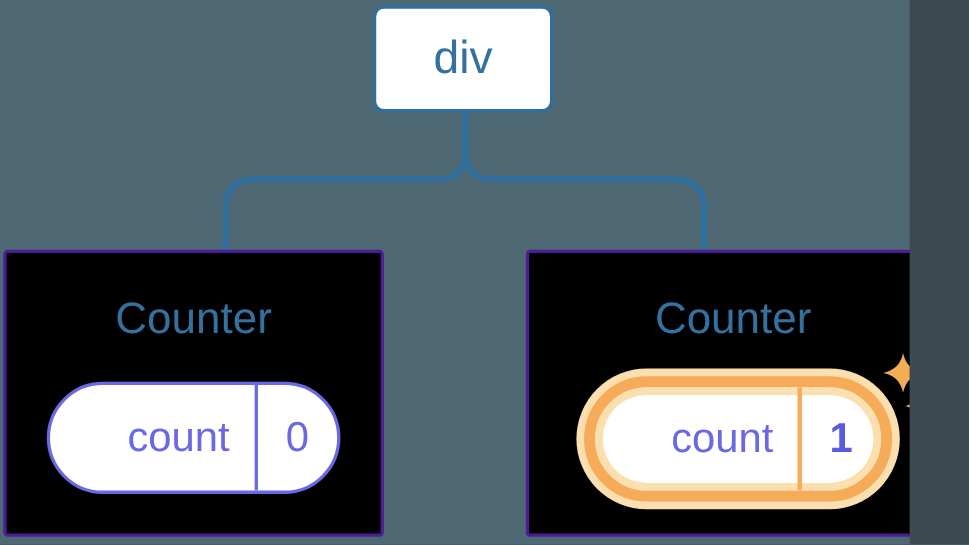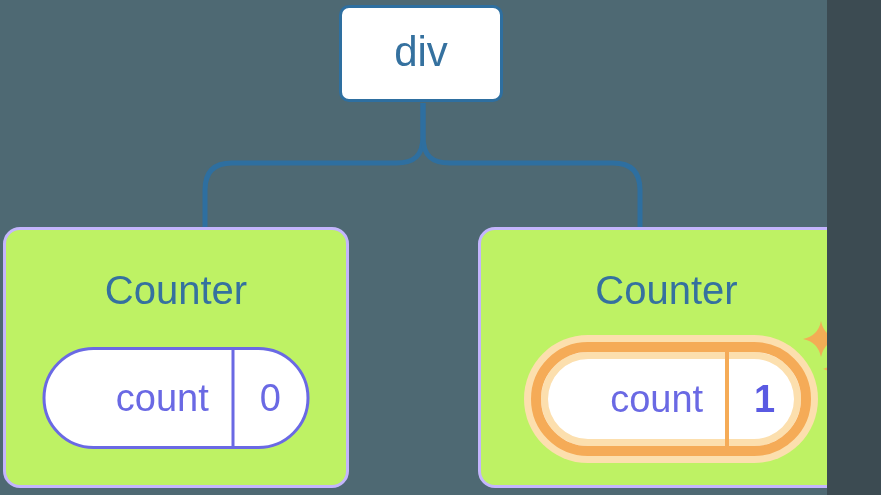--- a/index.html
+++ b/index.html
@@ -36,23 +36,23 @@
     font-size: 42px;
     font-weight: 500;
     color: #35719f;
     line-height: 1;
     padding-bottom: 4px;
   }
   .card {
     position: absolute;
     top: 227px;
     height: 261px;
-    background: #bef264;
-    border: 3px solid #c4b5fd;
-    border-radius: 17px;
+    background: #000000;
+    border: 3px solid #4c1d95;
+    border-radius: 4px;
     box-sizing: border-box;
   }
   .card-left  { left: 3px;   width: 346px; }
   .card-right { left: 478px; width: 377px; }
   .card-title {
     position: absolute;
     top: 40px;
     left: 0; right: 0;
     text-align: center;
     font-size: 40px;

